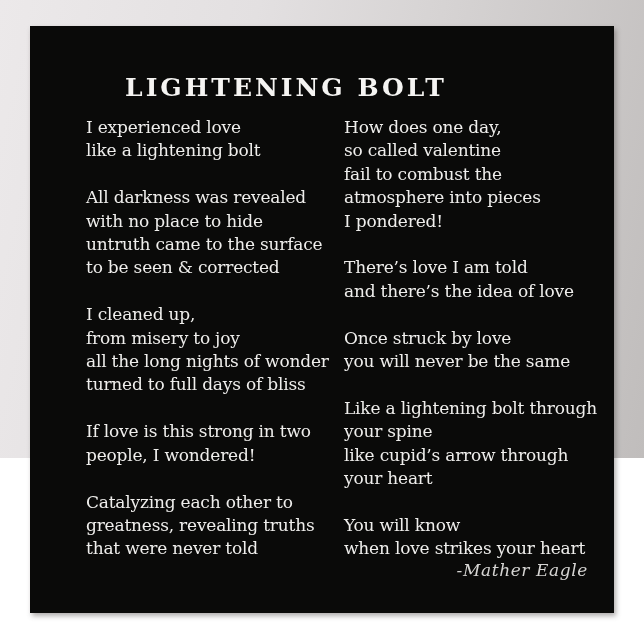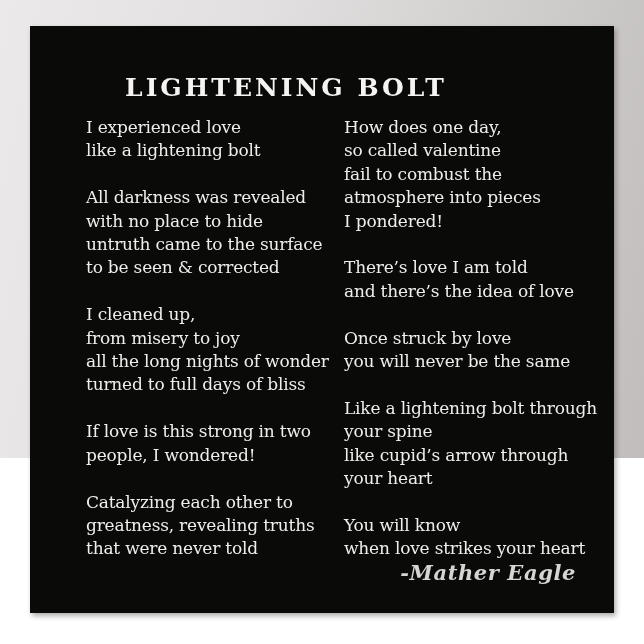--- a/index.html
+++ b/index.html
@@ -45,27 +45,26 @@
     line-height: 23.4px;
     letter-spacing: -0.2px;
     color: #efeeec;
     white-space: pre;
   }
   .poem-col.left  { left: 56px; }
   .poem-col.right { left: 314px; }
   .signature {
     position: absolute;
     top: 534px;
-    right: 38px;
+    right: 26px;
     font-style: italic;
-    font-size: 21px;
+    font-size: 17px;
     letter-spacing: 0.6px;
     color: #d6d5d3;
     white-space: pre;
-    font-weight: bold;
   }
 </style>
 </head>
 <body>
 
 <div class="wall">
   <div class="poster">
     <div class="poster-title">LIGHTENING BOLT</div>
     <div class="poem-col right">How does one day,
 so called valentine

